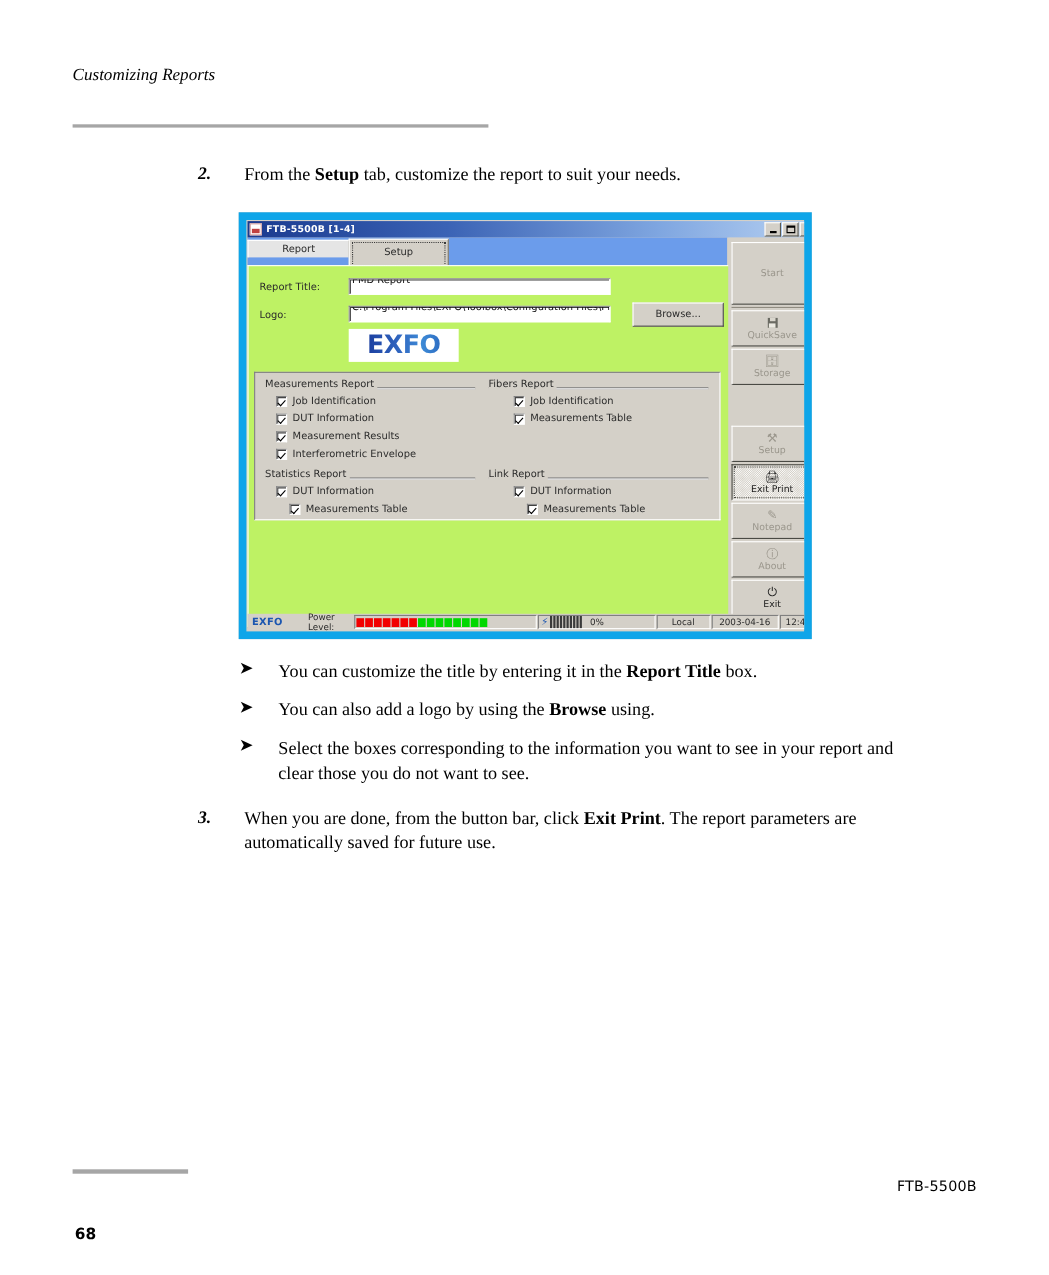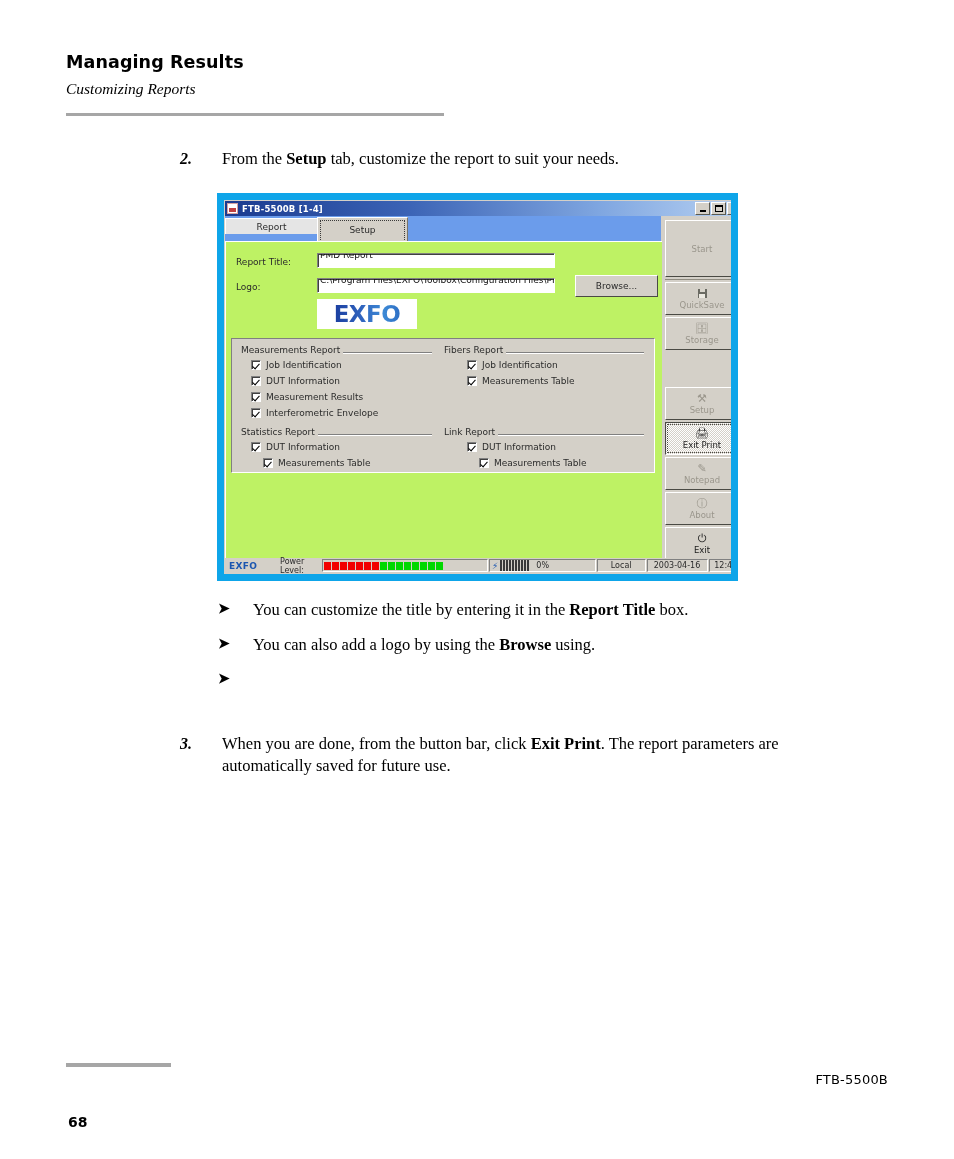--- a/index.html
+++ b/index.html
@@ -486,21 +486,20 @@
   }
   #prog-pct { margin-left: 6px; }
   #sb-local { width: 64px; justify-content: center; }
   #sb-date  { width: 80px; justify-content: center; }
   #sb-time  { width: 45px; justify-content: center; }
 </style>
 </head>
 <body>
 
 <div id="page-header">
-  <h1 id="doc-title">Managing Results</h1>
   <p id="doc-subtitle">Customizing Reports</p>
 </div>
 <div id="header-rule"></div>
 
 <div class="step" style="left:180px; top:148px; width:620px;">
   <span class="num">2.</span>
   <span class="txt"><span>From the </span><b>Setup</b><span> tab, customize the report to suit your needs.</span></span>
 </div>
 
 <div id="app-window">
@@ -695,20 +694,21 @@
   <div class="bullet">
     <span class="arrow">➤</span>
     <span>You can customize the title by entering it in the </span><b>Report Title</b><span> box.</span>
   </div>
   <div class="bullet">
     <span class="arrow">➤</span>
     <span>You can also add a logo by using the </span><b>Browse</b><span> using.</span>
   </div>
   <div class="bullet">
     <span class="arrow">➤</span>
+    <span>Select the boxes corresponding to the information you want to see in your report and clear those you do not want to see.</span>
   </div>
 </div>
 
 <div class="step" style="left:180px; top:733px; width:630px;">
   <span class="num">3.</span>
   <span class="txt"><span>When you are done, from the button bar, click </span><b>Exit Print</b><span>. The report parameters are automatically saved for future use.</span></span>
 </div>
 
 <div id="footer-rule"></div>
 <div id="page-number">68</div>

